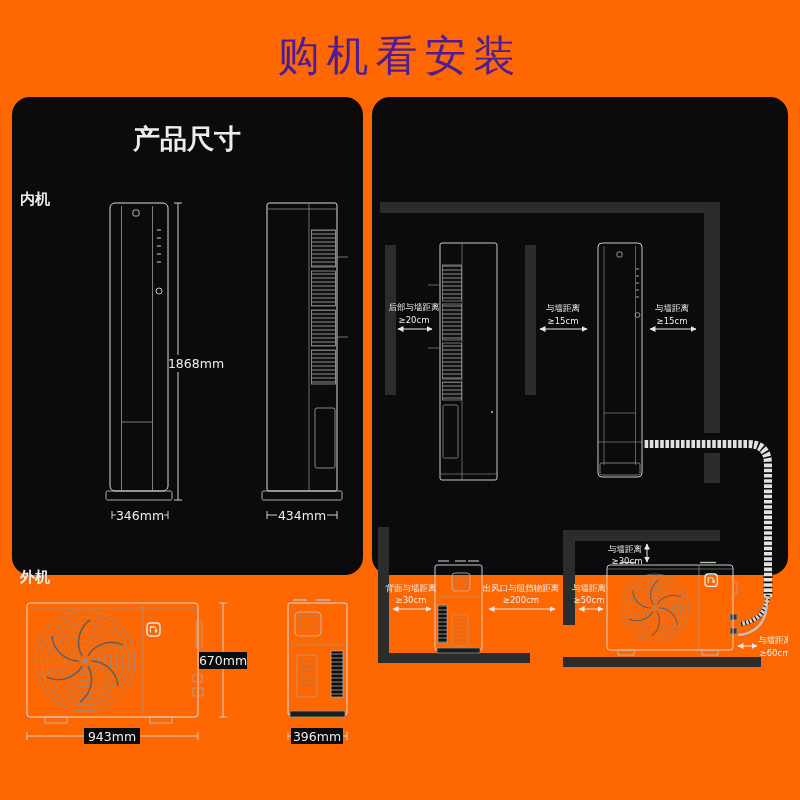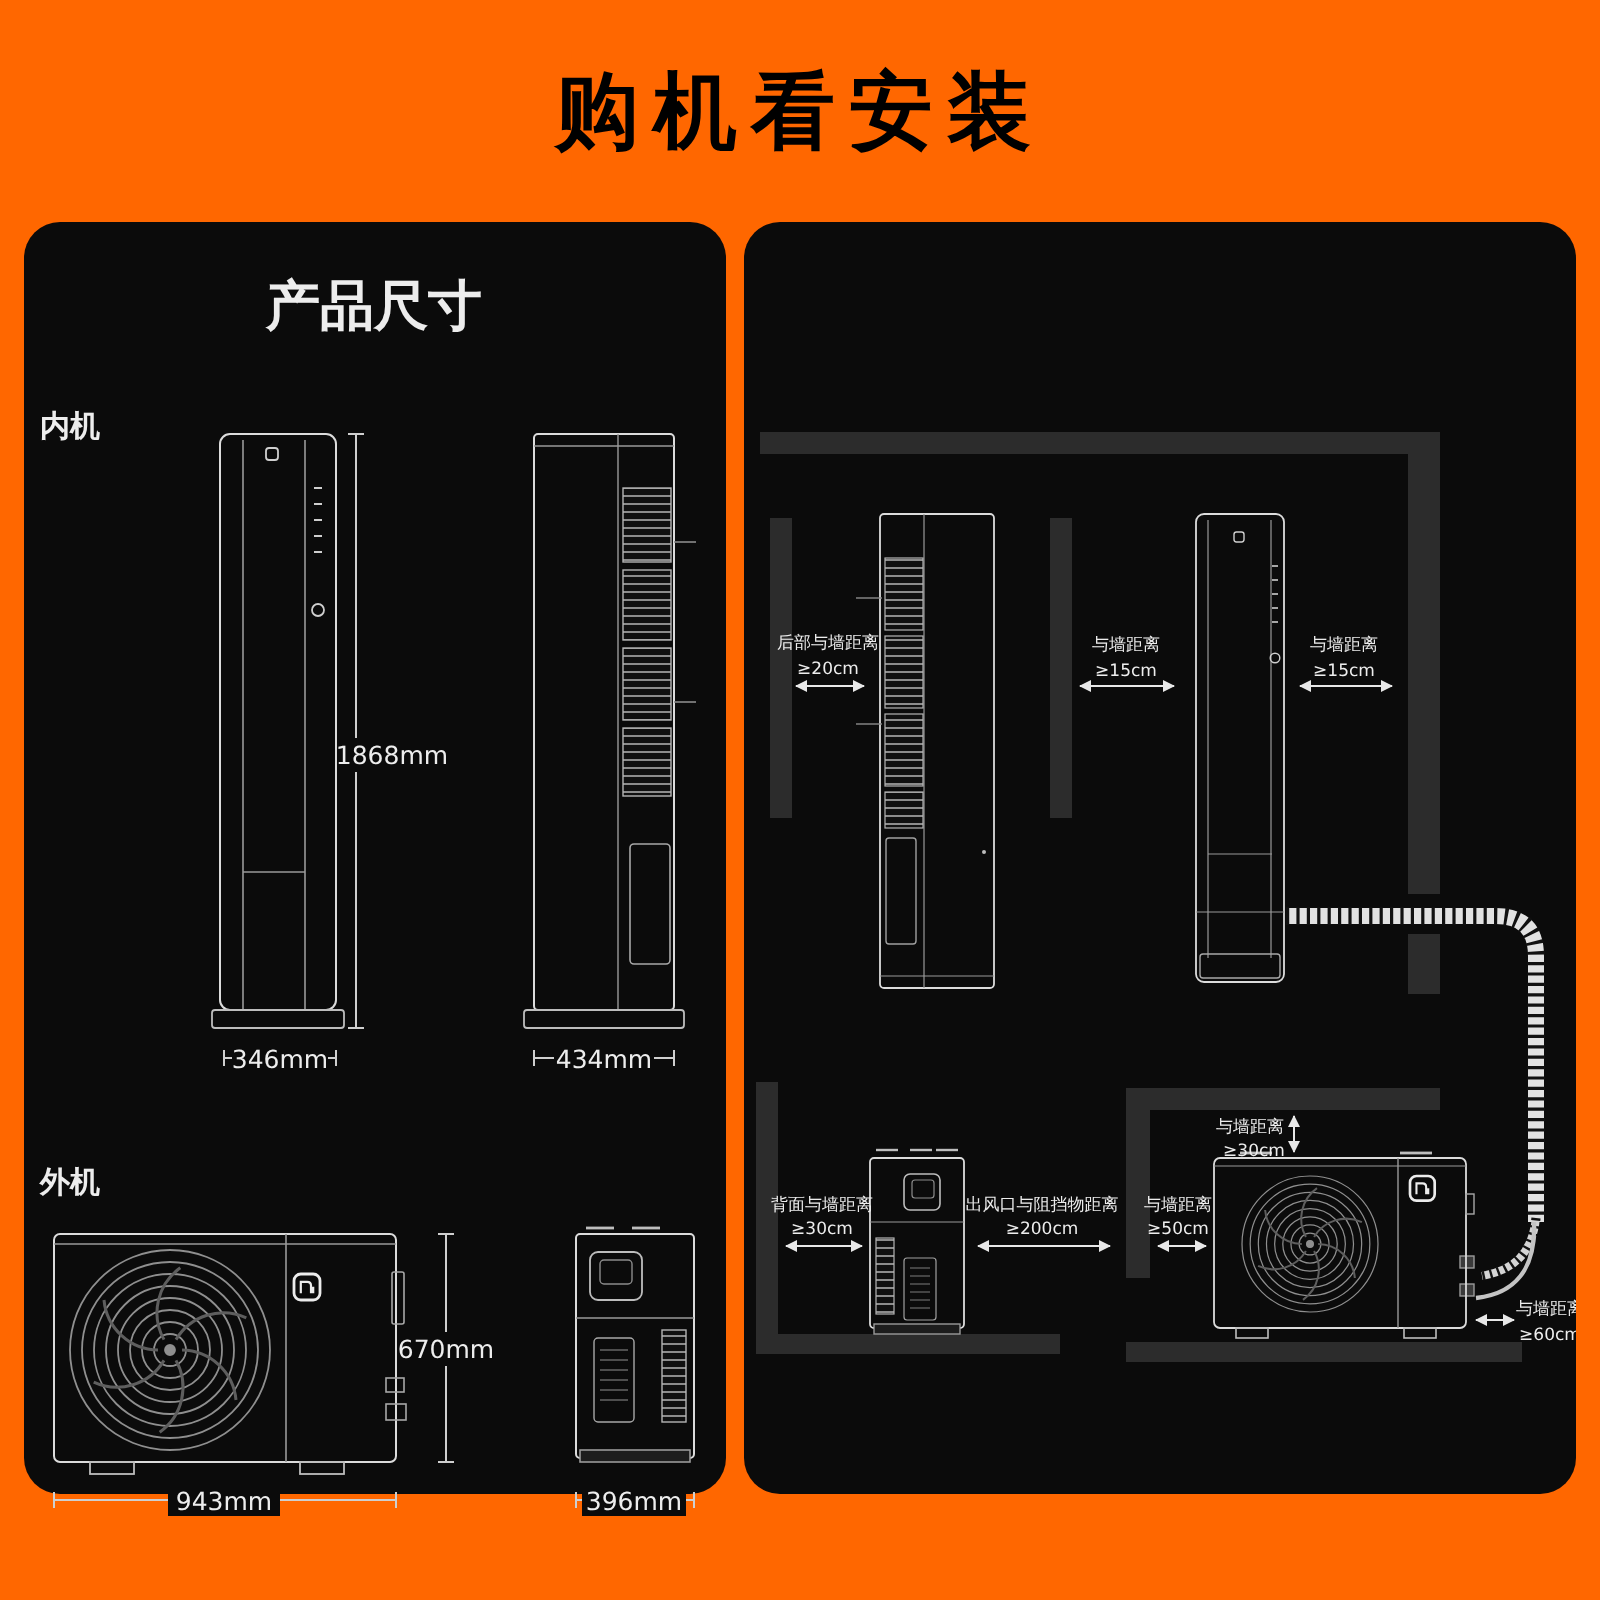--- a/index.html
+++ b/index.html
@@ -6,24 +6,24 @@
   body{
     width:800px;height:800px;position:relative;overflow:hidden;
     background:#ff6700;
     font-family:"DejaVu Sans","Liberation Sans",sans-serif;
   }
   .header{
     position:absolute;top:0;left:0;width:800px;height:112px;
     display:flex;align-items:center;justify-content:center;
   }
   .header h1{
-    margin:0;color:#000000;font-size:42px;font-weight:700;letter-spacing:7px;
+    margin:0;color:#4c1d95;font-size:42px;font-weight:400;letter-spacing:7px;
   }
   .panel{
-    position:absolute;top:111px;height:636px;background:#0b0b0b;border-radius:18px;
+    position:absolute;top:97px;height:478px;background:#0b0b0b;border-radius:18px;
   }
   #panel-left{left:12px;width:351px;}
   #panel-right{left:372px;width:416px;}
   svg{position:absolute;top:0;left:0;display:block;}
   svg text{fill:#ededed;}
   .t-title{font-size:27px;font-weight:700;}
   .t-section{font-size:15px;font-weight:700;}
   .t-dim{font-size:12.5px;}
   .t-lab{font-size:8.5px;}
 </style>

